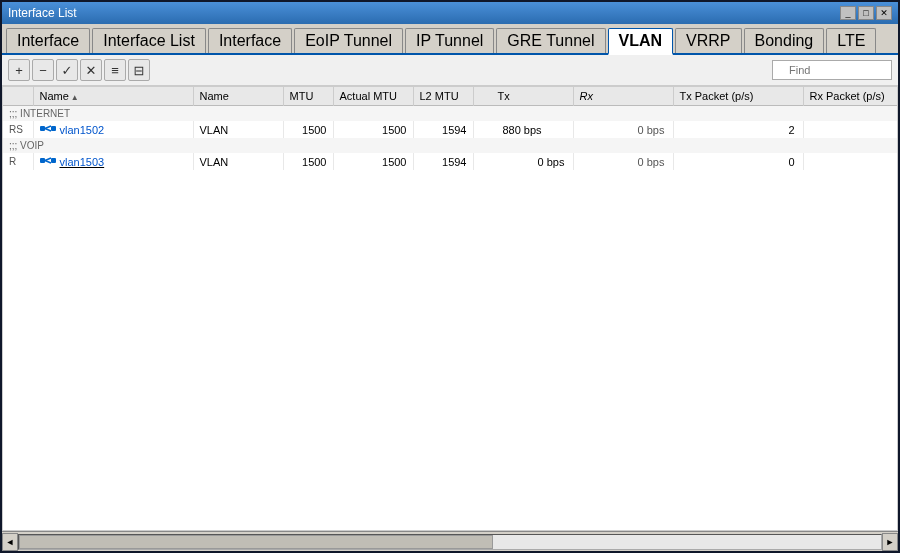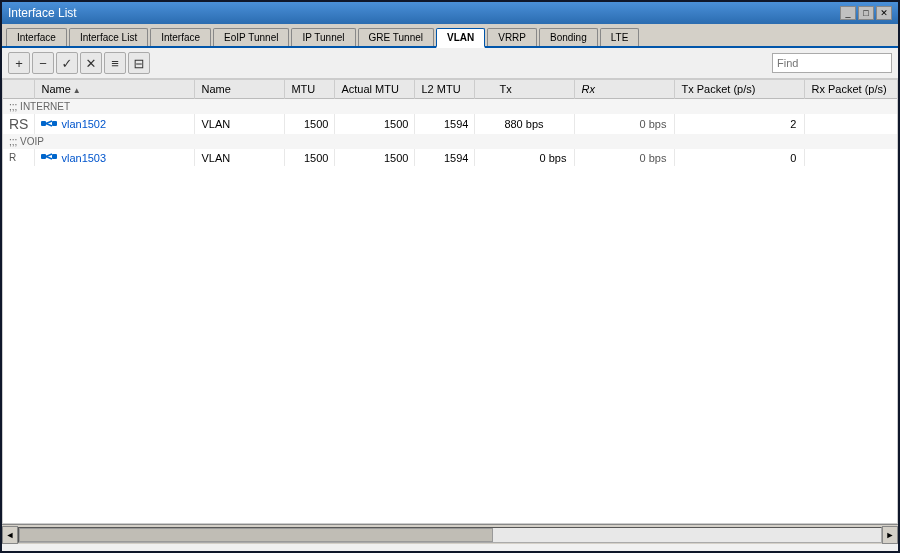--- a/index.html
+++ b/index.html
@@ -52,21 +52,21 @@
       padding: 4px 4px 0 4px;
       gap: 2px;
       border-bottom: 2px solid #0055aa;
     }
     .tab {
       padding: 3px 10px;
       background: #d4d0c8;
       border: 1px solid #888;
       border-bottom: none;
       cursor: pointer;
-      font-size: 10px;
+      font-size: 16px;
       color: #000;
       border-radius: 2px 2px 0 0;
       white-space: nowrap;
     }
     .tab.active {
       background: #ffffff;
       border-color: #0055aa;
       border-bottom: 2px solid white;
       margin-bottom: -2px;
       font-weight: bold;
@@ -95,21 +95,21 @@
       color: #333;
       border-radius: 2px;
     }
     .toolbar-spacer {
       flex: 1;
     }
     .find-input {
       width: 120px;
       height: 20px;
       border: 1px solid #aaa;
-      padding: 2px 4px;
+      padding: 2px 16px;
       font-size: 11px;
       background: white;
       color: #999;
     }
 
     
     .table-container {
       background: white;
       overflow: auto;
       height: calc(553px - 22px - 36px - 30px - 20px);
@@ -244,21 +244,21 @@
             <th style="width: 100px; min-width: 100px; font-style: italic;">Rx</th>
             <th style="width: 130px; min-width: 130px;">Tx Packet (p/s)</th>
             <th style="width: 130px; min-width: 130px;">Rx Packet (p/s)</th>
           </tr>
         </thead>
       <tbody id="table-body">
           <tr class="row-group-header">
             <td colspan="11">;;; INTERNET</td>
           </tr>
           <tr>
-            <td style="width: 30px; color: rgb(85, 85, 85); font-size: 14px;">RS</td>
+            <td style="width: 30px; color: rgb(85, 85, 85); font-size: 10px;">RS</td>
             <td style="width: 160px;">
               <span class="iface-name">
                 <span><svg width="16" height="11" viewBox="0 0 16 11">
             <rect x="0" y="3" width="5" height="5" rx="1" fill="#0066cc"></rect>
             <rect x="11" y="3" width="5" height="5" rx="1" fill="#0066cc"></rect>
             <line x1="5" y1="5.5" x2="11" y2="3" stroke="#0066cc" stroke-width="1.5"></line>
             <line x1="5" y1="5.5" x2="11" y2="8" stroke="#0066cc" stroke-width="1.5"></line>
           </svg></span>
                 <span style="color: rgb(0, 85, 204);">vlan1502</span>
               </span>
@@ -270,21 +270,21 @@
             <td style="width: 100px; text-align: center; padding-right: 8px;">880 bps</td>
             <td style="width: 100px; text-align: right; padding-right: 8px; color: rgb(85, 85, 85);">0 bps</td>
             <td style="width: 130px; text-align: right; padding-right: 8px;">2</td>
             <td style="width: 130px; text-align: right; padding-right: 8px;">0</td>
           </tr>
           <tr class="row-group-header">
             <td colspan="11">;;; VOIP</td>
           </tr>
           <tr>
             <td style="width: 30px; color: rgb(85, 85, 85); font-size: 10px;">R</td>
-            <td style="width: 160px;">
+            <td style="width: 160px; text-decoration: underline;">
               <span class="iface-name">
                 <span><svg width="16" height="11" viewBox="0 0 16 11">
             <rect x="0" y="3" width="5" height="5" rx="1" fill="#0066cc"></rect>
             <rect x="11" y="3" width="5" height="5" rx="1" fill="#0066cc"></rect>
             <line x1="5" y1="5.5" x2="11" y2="3" stroke="#0066cc" stroke-width="1.5"></line>
             <line x1="5" y1="5.5" x2="11" y2="8" stroke="#0066cc" stroke-width="1.5"></line>
           </svg></span>
                 <span style="color: rgb(0, 85, 204);">vlan1503</span>
               </span>
             </td>

